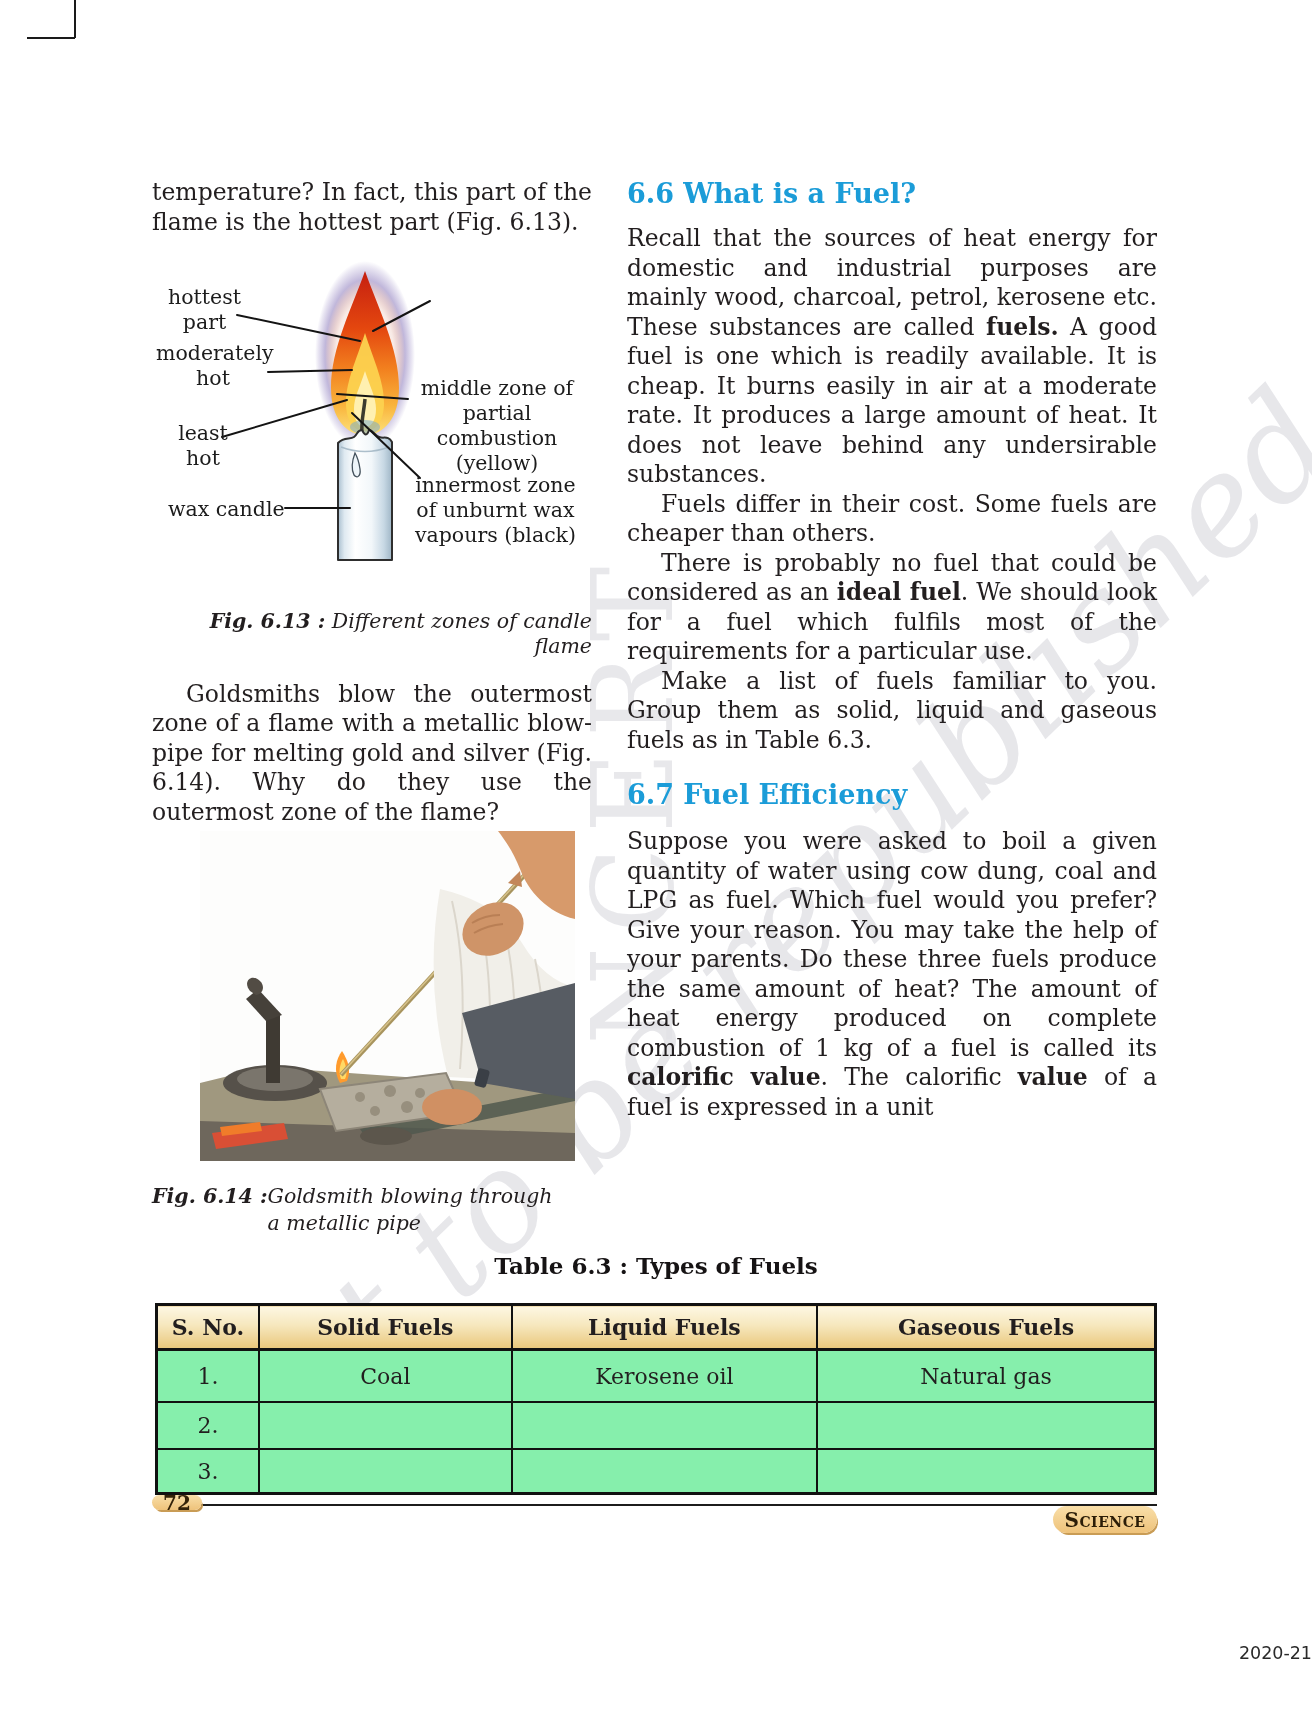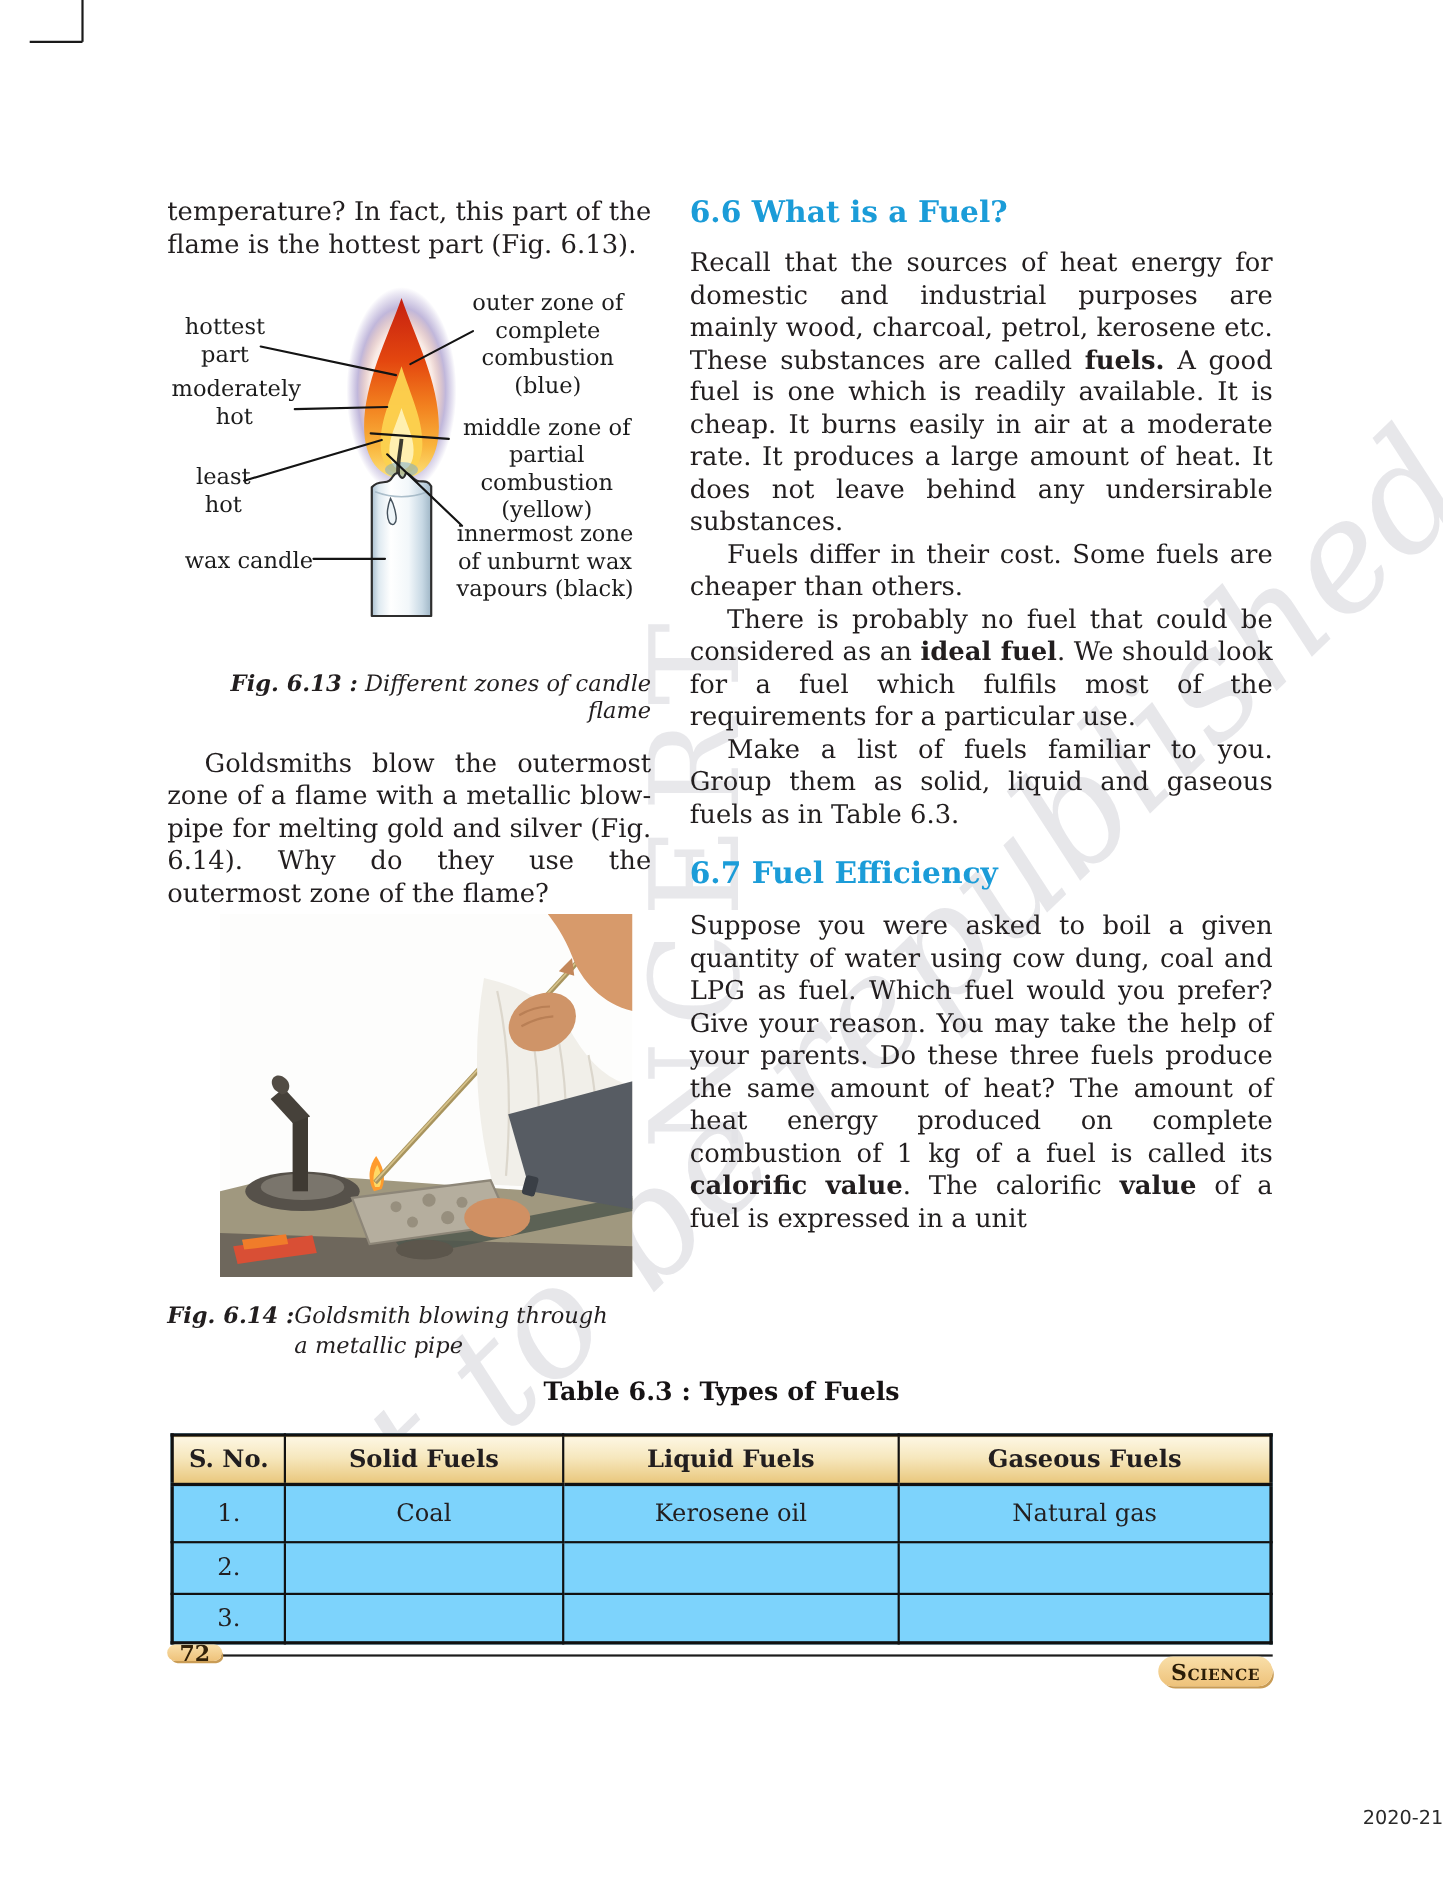--- a/index.html
+++ b/index.html
@@ -34,21 +34,21 @@
   .caption{margin-top:16px;font-size:20.5px;font-style:italic;text-align:right;line-height:25px;}
   .caption .cap-label{font-weight:bold;}
   .cap14{display:flex;margin-top:22px;font-size:20.5px;font-style:italic;line-height:27px;text-align:left;}
   .cap14 .cap-label{font-weight:bold;white-space:nowrap;}
   .cap14 .cap-text{width:285px;}
   .goldsmith{margin-top:24px;}
   .photo{margin-top:4px;margin-left:48px;width:375px;height:330px;}
   
   .table-block{position:absolute;left:155px;top:1252px;width:1002px;}
   .table-title{font-size:23px;font-weight:bold;text-align:center;margin:0 0 24px 0;color:#161314;}
-  table.fuels{border-collapse:collapse;width:1002px;background:#7dd3fc;border:3px solid #111;}
+  table.fuels{border-collapse:collapse;width:1002px;background:#86efac;border:3px solid #111;}
   table.fuels th,table.fuels td{border:2px solid #111;font-size:22px;text-align:center;padding:0;}
   table.fuels th{height:42px;font-weight:bold;border-bottom:3px solid #111;
      background:linear-gradient(to bottom,var(--table-header-top) 0%,#f6e7bd 45%,var(--table-header-bottom) 100%);}
   tr.r1 td{height:50px;} tr.r2 td{height:45px;} tr.r3 td{height:42px;}
   .c-sno{width:101px;} .c-solid{width:254px;} .c-liquid{width:307px;} .c-gas{width:340px;}
   
   .footer-rule{position:absolute;left:196px;top:1504px;width:961px;height:2px;background:#1c1c1c;}
   .badge{position:absolute;background:linear-gradient(#f9dfa9,#eec27a);border-radius:14px;
          box-shadow:2px 3px 0 -1px var(--badge-shadow);display:flex;align-items:center;justify-content:center;}
   .badge-72{left:152px;top:1495px;width:50px;height:15px;font-size:20px;font-weight:bold;color:#332208;}
@@ -118,21 +118,20 @@
             <line x1="256" y1="146" x2="185" y2="141"></line>
             <line x1="70" y1="184" x2="195" y2="147"></line>
             <line x1="268" y1="225" x2="200" y2="160"></line>
             <line x1="133" y1="255" x2="198" y2="255"></line>
           </g>
         </svg>
         <div class="flabel" style="left:10px;top:32px;width:85px;">hottest part</div>
         <div class="flabel" style="left:4px;top:88px;width:114px;">moderately hot</div>
         <div class="flabel" style="left:16px;top:168px;width:70px;">least hot</div>
         <div class="flabel" style="left:16px;top:244px;width:115px;white-space:nowrap;">wax candle</div>
-        <div class="flabel" style="left:256px;top:10px;width:180px;">outer zone of complete combustion (blue)</div>
         <div class="flabel" style="left:250px;top:123px;width:190px;">middle zone of partial combustion (yellow)</div>
         <div class="flabel" style="left:256px;top:220px;width:175px;">innermost zone of unburnt wax vapours (black)</div>
       </div>
 
       <p class="caption">
         <span class="cap-label">Fig. 6.13 :</span>
         <span>Different zones of candle flame</span>
       </p>
 
       <p class="body indent goldsmith">Goldsmiths blow the outermost zone of a flame with a metallic blow-pipe for melting gold and silver (Fig. 6.14). Why do they use the outermost zone of the flame?</p>

